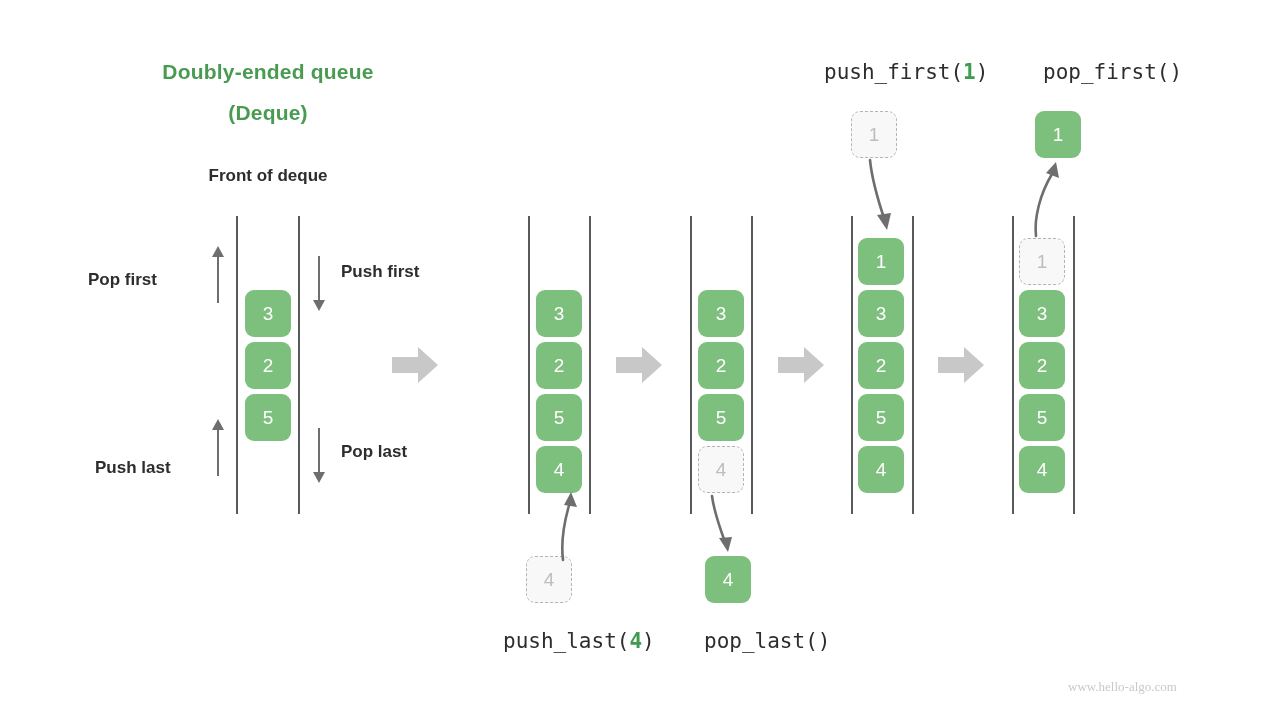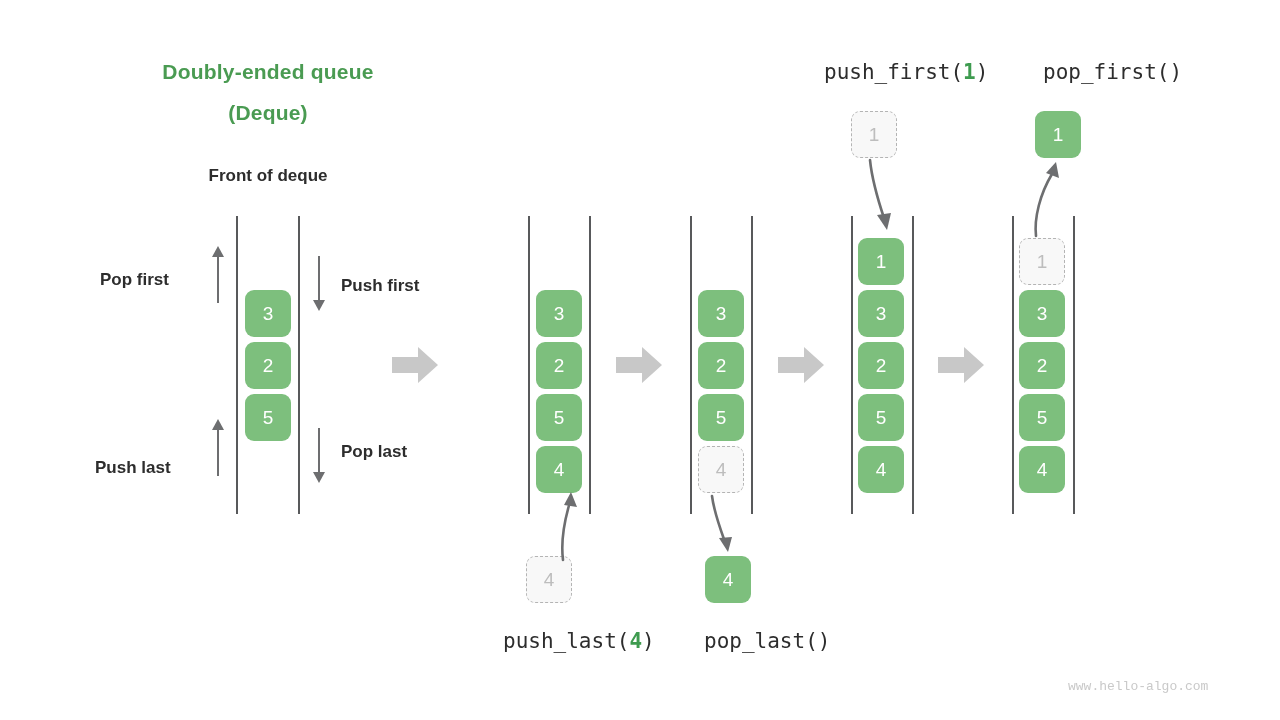--- a/index.html
+++ b/index.html
@@ -21,21 +21,21 @@
   }
   .sidelabel{
     color:#2d2d2d;font-weight:bold;font-size:17px;white-space:nowrap;
   }
   .mono{
     font-family:"DejaVu Sans Mono", monospace;
     font-size:21px;color:#2d2d2d;white-space:nowrap;
   }
   .mono .arg{color:#3e9b4f;font-weight:bold;}
   .watermark{
-    font-family:Liberation Mono, monospace;
+    font-family:Liberation Serif, serif;
     font-size:13px;color:#c9c9c9;white-space:nowrap;
   }
 
   
   .rail{
     position:absolute;width:1.6px;background:#58595b;
   }
 
   
   .box{
@@ -80,25 +80,25 @@
 
   <div class="rail" style="left:236px;top:216px;height:298px;"></div>
   <div class="rail" style="left:298px;top:216px;height:298px;"></div>
 
   <div class="box" style="left:245px;top:290px;">3</div>
   <div class="box" style="left:245px;top:342px;">2</div>
   <div class="box" style="left:245px;top:394px;">5</div>
 
   <div class="vline" style="left:217px;top:257px;height:46px;"></div>
   <div class="headup" style="left:211.5px;top:246px;"></div>
-  <div class="abs sidelabel" style="left:100px;top:270px;">Pop first</div>
+  <div class="abs sidelabel" style="left:88px;top:270px;">Pop first</div>
 
   <div class="vline" style="left:318px;top:256px;height:44px;"></div>
   <div class="headdown" style="left:312.5px;top:300px;"></div>
-  <div class="abs sidelabel" style="left:341px;top:276px;">Push first</div>
+  <div class="abs sidelabel" style="left:341px;top:262px;">Push first</div>
 
   <div class="vline" style="left:217px;top:430px;height:46px;"></div>
   <div class="headup" style="left:211.5px;top:419px;"></div>
   <div class="abs sidelabel" style="left:95px;top:442px;margin-top:16px;">Push last</div>
 
   <div class="vline" style="left:318px;top:428px;height:44px;"></div>
   <div class="headdown" style="left:312.5px;top:472px;"></div>
   <div class="abs sidelabel" style="left:341px;top:442px;">Pop last</div>
 
   <div class="blockarrow" style="left:392px;top:345px;">

